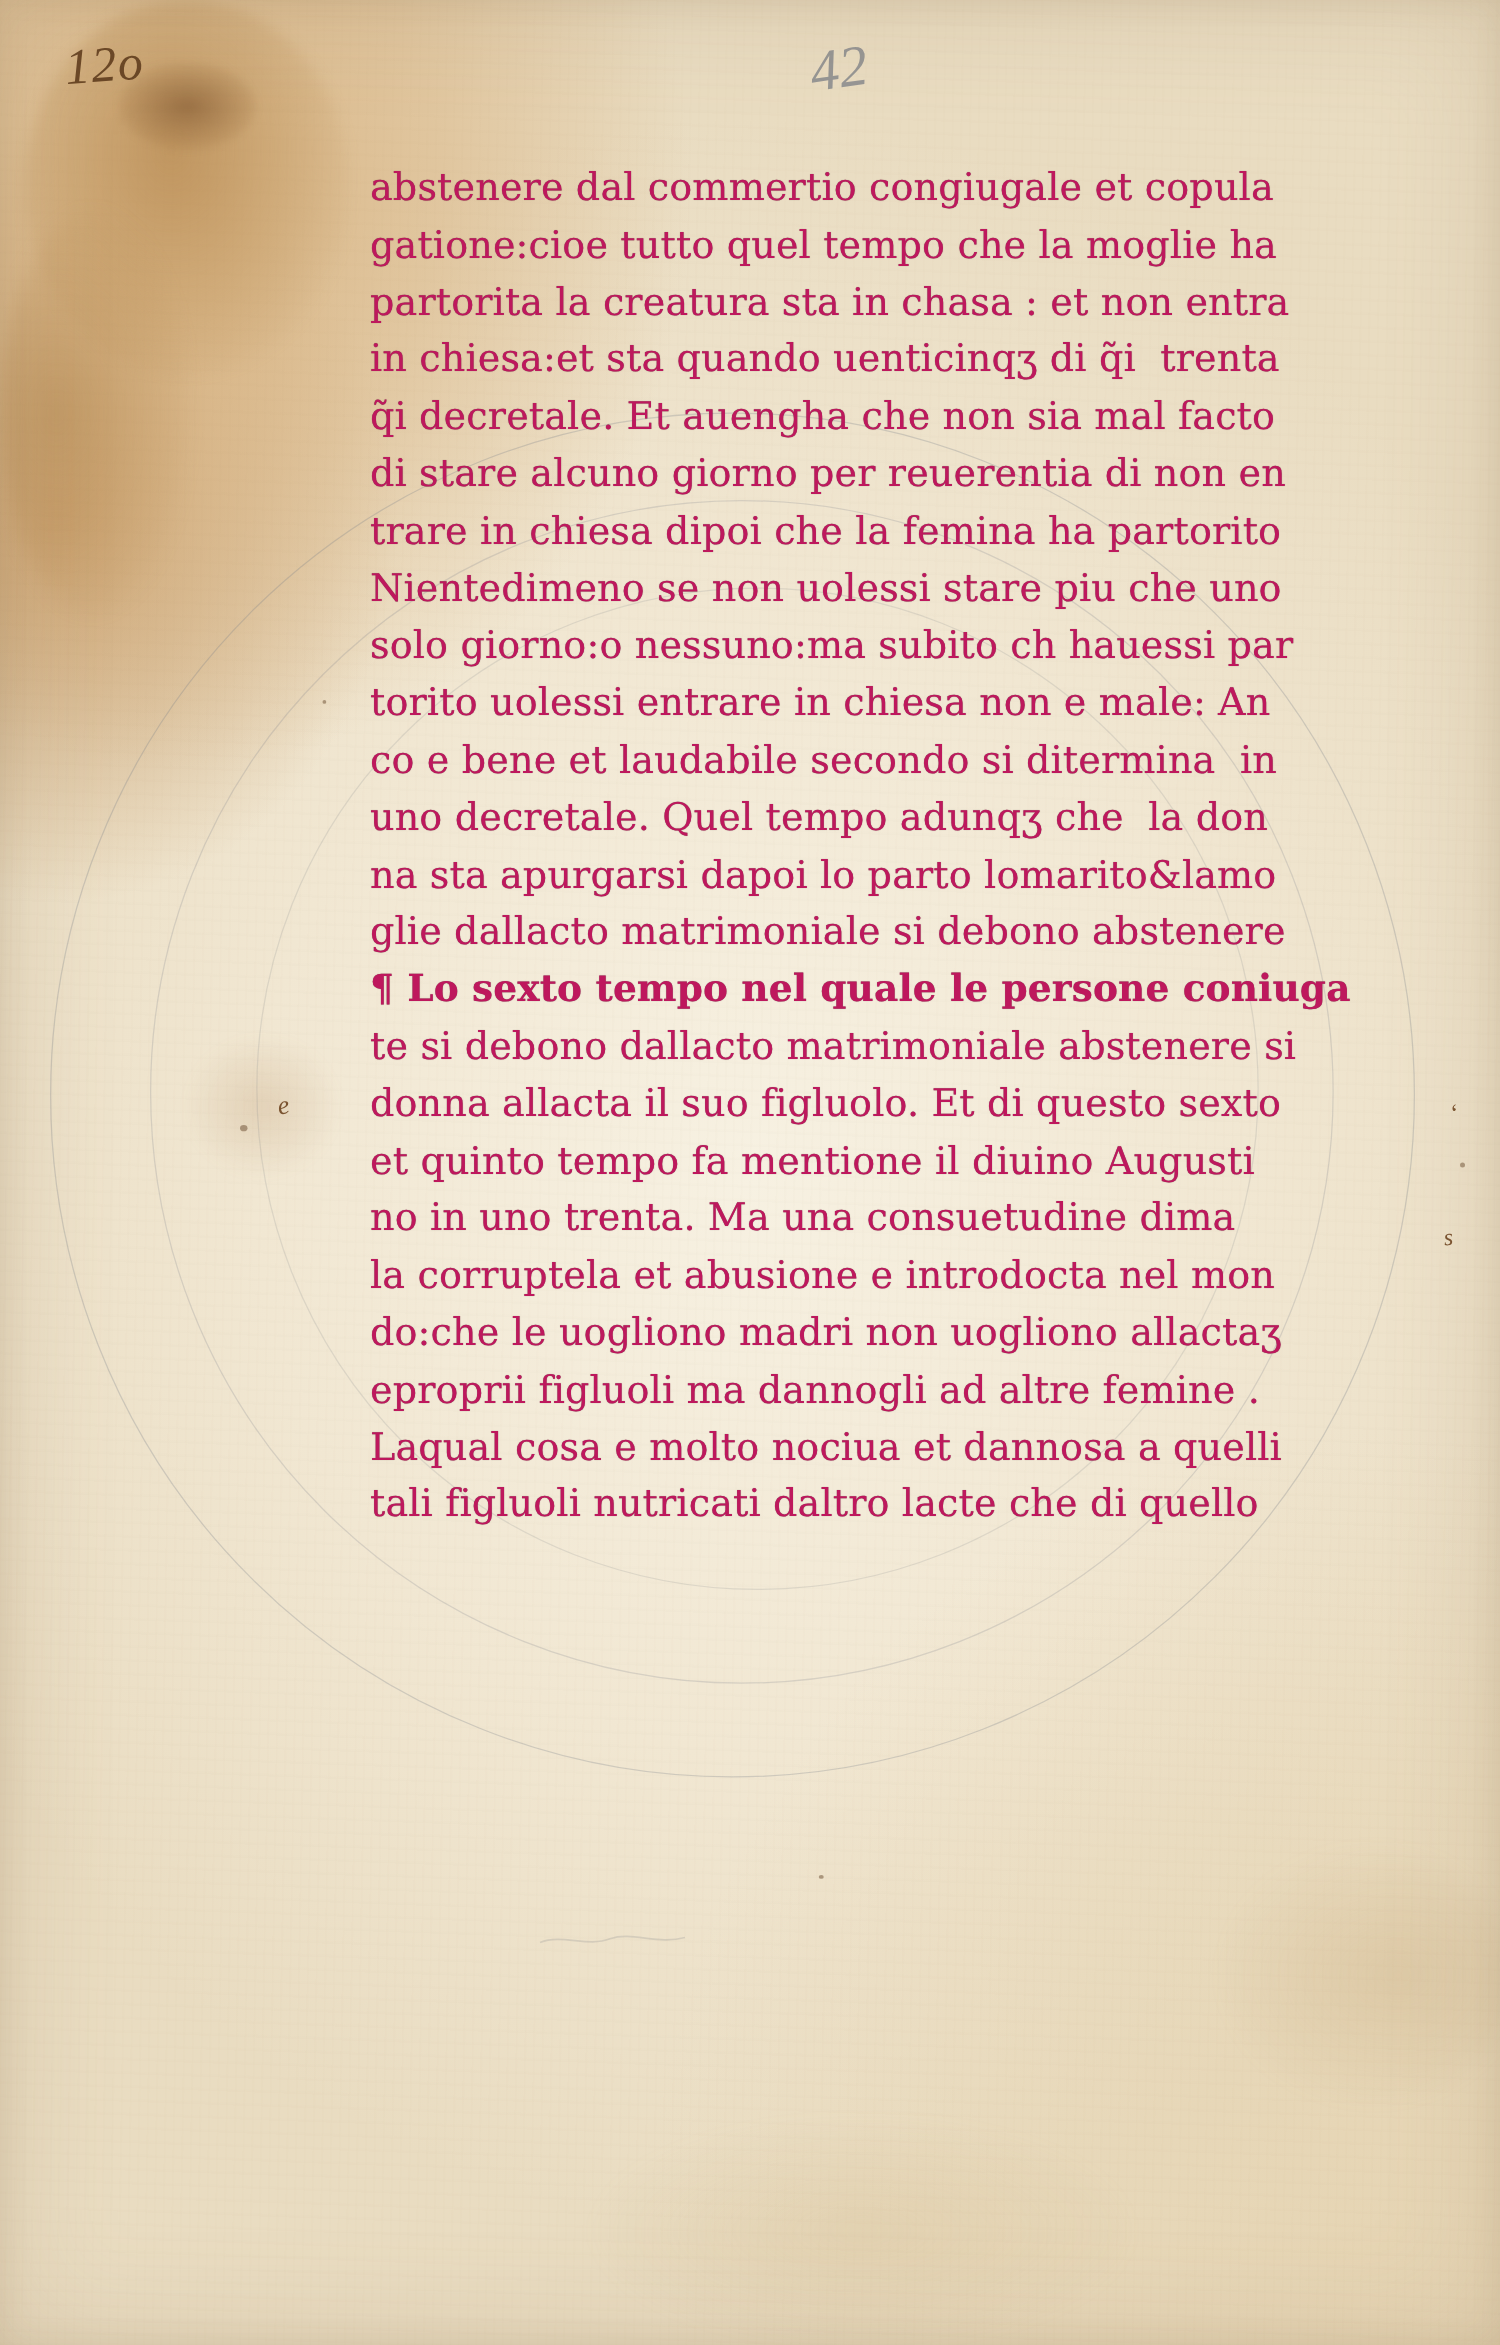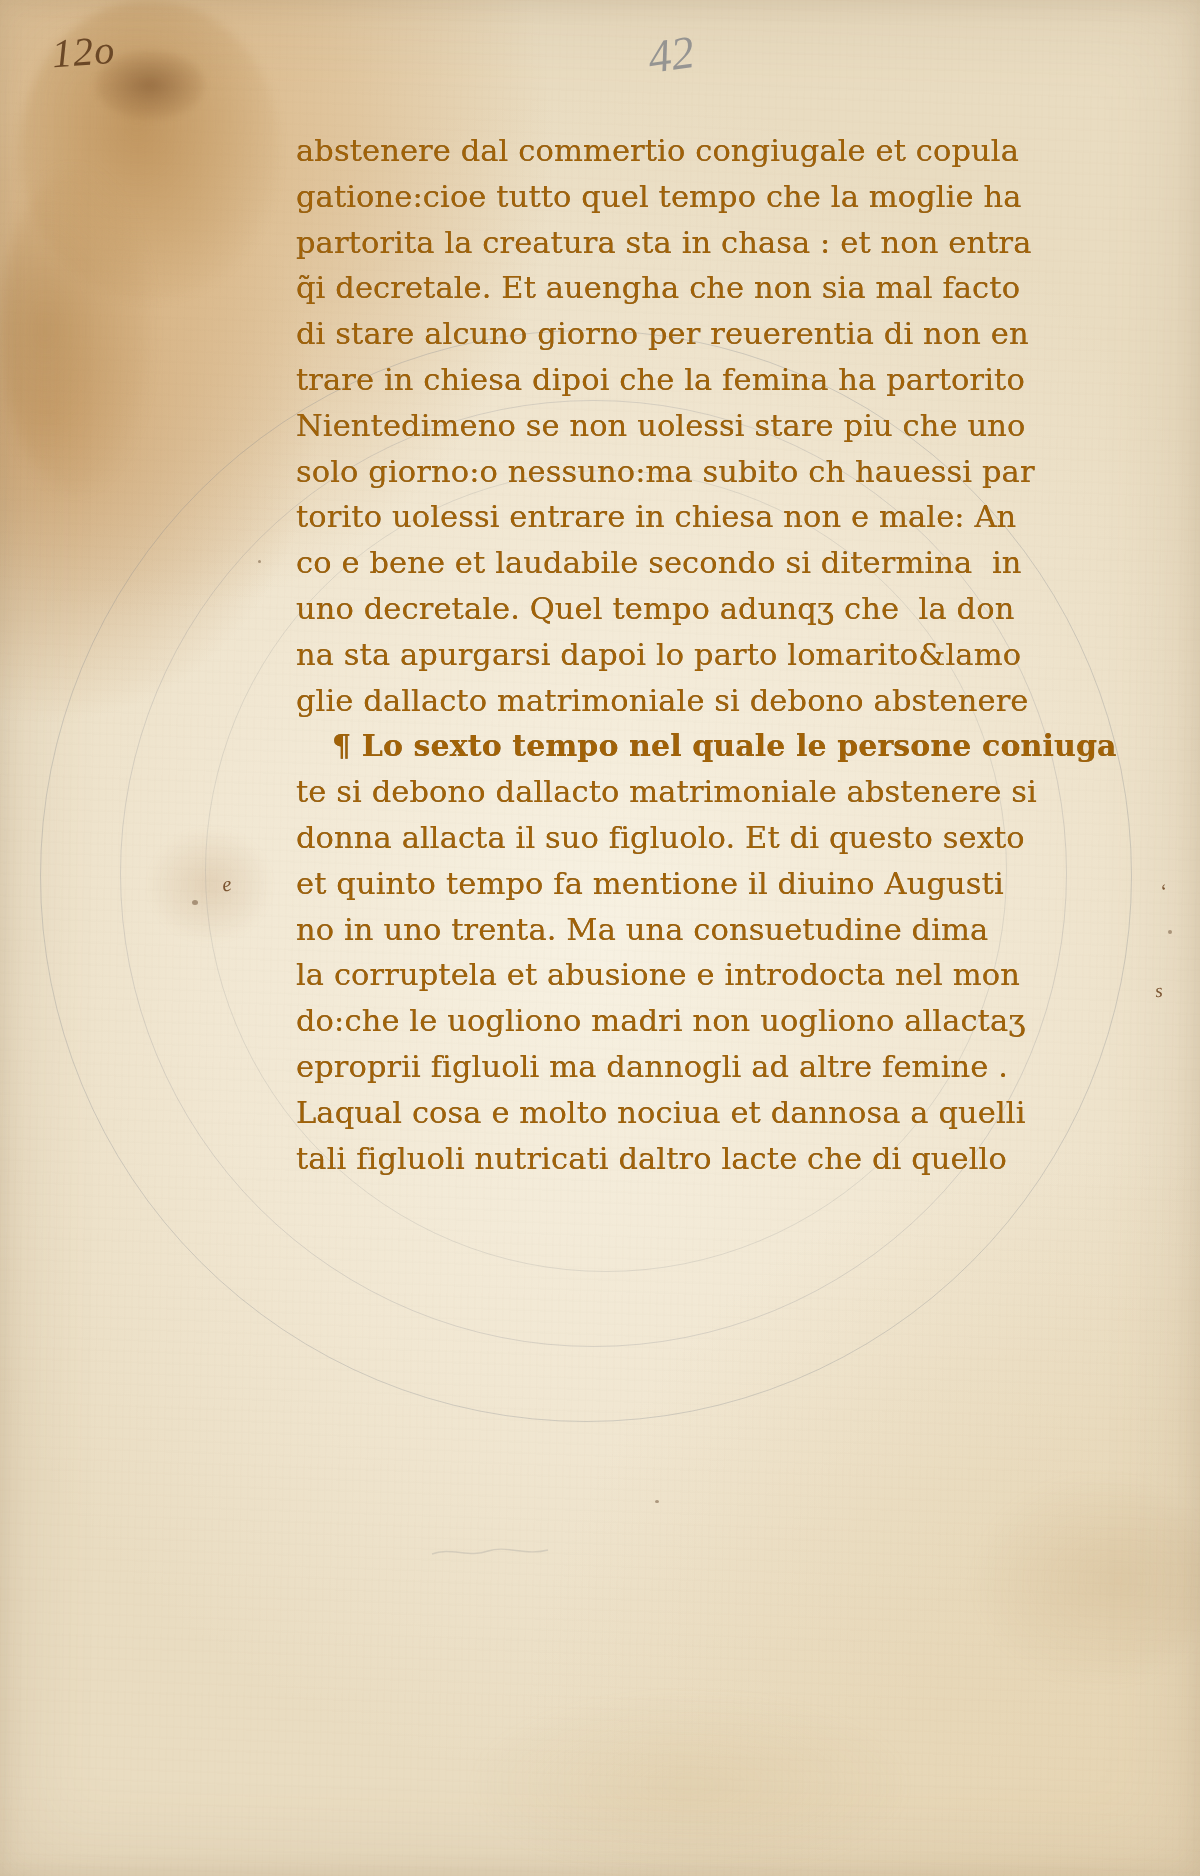--- a/index.html
+++ b/index.html
@@ -151,32 +151,31 @@
   #text-block {
     position: absolute;
     left: 296px;
     top: 128px;
     width: 826px;
   }
   .line {
     font-family: "DejaVu Serif", "Liberation Serif", serif;
     font-size: 30.5px;
     line-height: 45.8px;
-    color: #a16207;
+    color: #be185d;
     white-space: pre;
     letter-spacing: 0.1px;
     text-shadow: 0 0 0.6px rgba(20,12,6,0.55);
   }
   .line.just {
     
   }
   .pilcrow {
     font-size: 30px;
     font-weight: bold;
-    margin-left: 36px;
   }
 </style>
 </head>
 <body>
 
 <div id="page">
 
   <div class="parchment"></div>
   <div class="grain"></div>
 
@@ -202,20 +201,21 @@
 
   <div class="ink-speck" style="left:192px; top:900px; width:6px; height:5px;"></div>
   <div class="ink-speck" style="left:1168px; top:930px; width:4px; height:4px;"></div>
   <div class="ink-speck" style="left:258px; top:560px; width:3px; height:3px;"></div>
   <div class="ink-speck" style="left:655px; top:1500px; width:4px; height:3px;"></div>
 
   <div id="text-block">
     <div class="line just">abstenere dal commertio congiugale et copula</div>
     <div class="line just">gatione:cioe tutto quel tempo che la moglie ha</div>
     <div class="line just">partorita la creatura sta in chasa : et non entra</div>
+    <div class="line just">in chiesa:et sta quando uenticinqʒ di q̃i  trenta</div>
     <div class="line just">q̃i decretale. Et auengha che non sia mal facto</div>
     <div class="line just">di stare alcuno giorno per reuerentia di non en</div>
     <div class="line just">trare in chiesa dipoi che la femina ha partorito</div>
     <div class="line just">Nientedimeno se non uolessi stare piu che uno</div>
     <div class="line just">solo giorno:o nessuno:ma subito ch hauessi par</div>
     <div class="line just">torito uolessi entrare in chiesa non e male: An</div>
     <div class="line just">co e bene et laudabile secondo si ditermina  in</div>
     <div class="line just">uno decretale. Quel tempo adunqʒ che  la don</div>
     <div class="line just">na sta apurgarsi dapoi lo parto lomarito&amp;lamo</div>
     <div class="line just">glie dallacto matrimoniale si debono abstenere</div>

